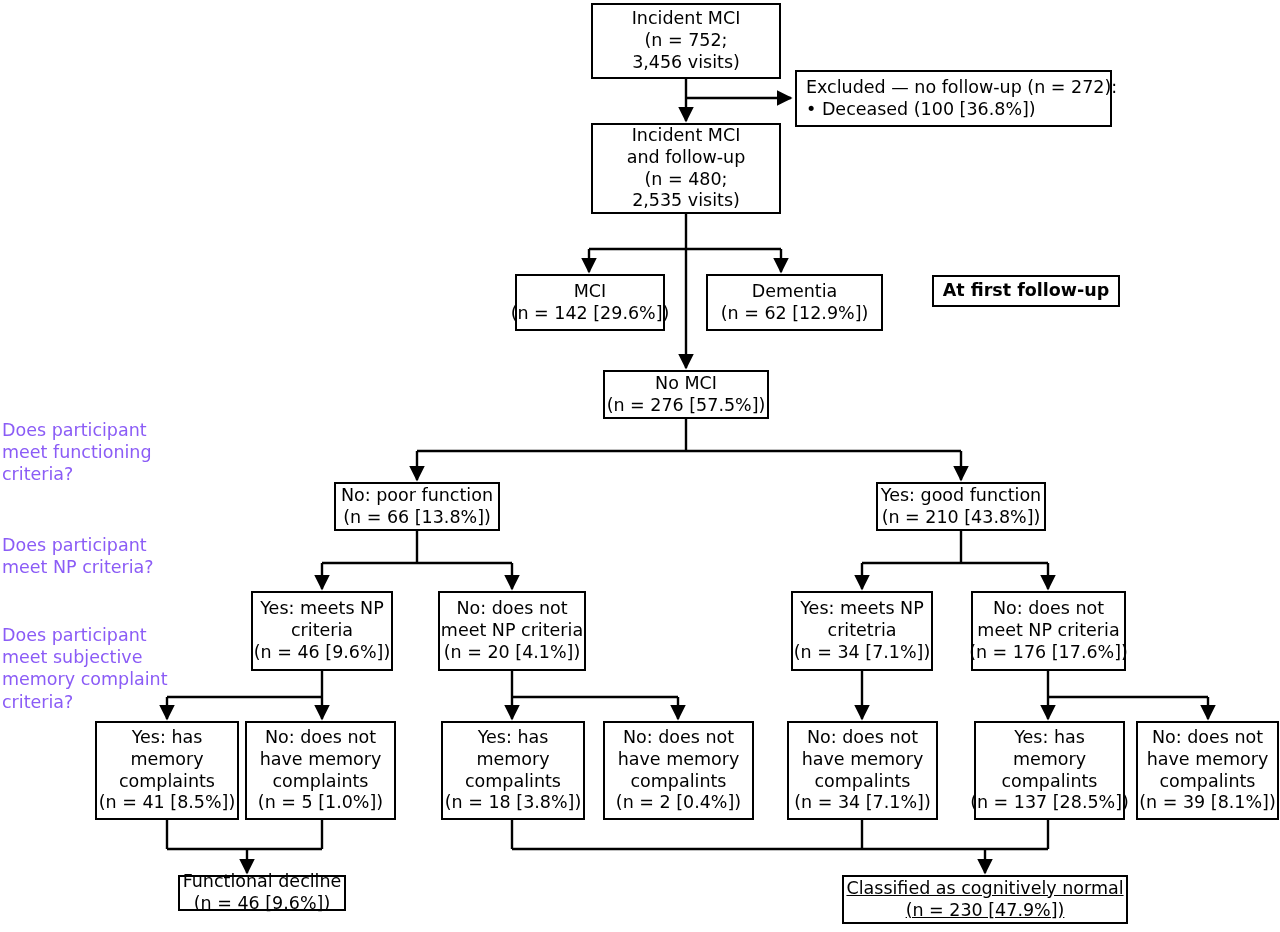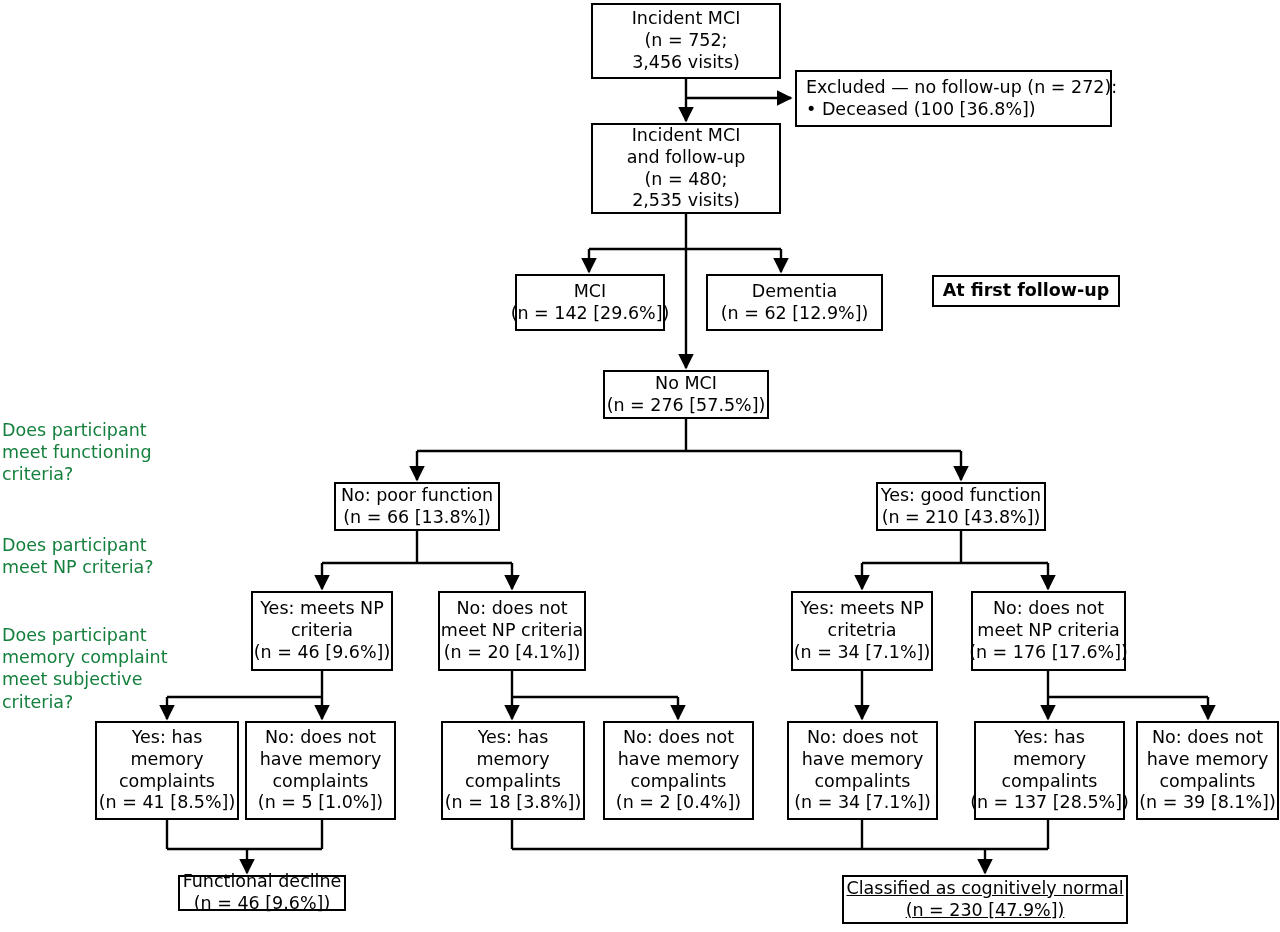--- a/index.html
+++ b/index.html
@@ -46,21 +46,21 @@
     font-weight: bold;
     border-width: 2px;
   }
   .node.bullets {
     align-items: flex-start;
     text-align: left;
     padding-left: 9px;
   }
   .qlabel {
     position: absolute;
-    color: #15803d;
+    color: #8b5cf6;
     font-size: 17.5px;
     line-height: 1.27;
     text-align: left;
     white-space: nowrap;
   }
   .qlabel .ln { display: block; }
 </style>
 </head>
 <body>
 
@@ -137,22 +137,22 @@
     <span class="ln">criteria?</span>
   </div>
 
   <div class="qlabel" style="left:2px; top:534px; width:215px;">
     <span class="ln">Does participant</span>
     <span class="ln">meet NP criteria?</span>
   </div>
 
   <div class="qlabel" style="left:2px; top:624px; width:215px;">
     <span class="ln">Does participant</span>
+    <span class="ln">meet subjective</span>
     <span class="ln">memory complaint</span>
-    <span class="ln">meet subjective</span>
     <span class="ln">criteria?</span>
   </div>
 
   <div class="node bold" style="left:932px; top:275px; width:188px; height:32px;">
     <span class="ln">At first follow-up</span>
   </div>
 
   <div class="node" style="left:591px; top:3px; width:190px; height:76px;">
     <span class="ln">Incident MCI</span>
     <span class="ln">(n = 752;</span>

